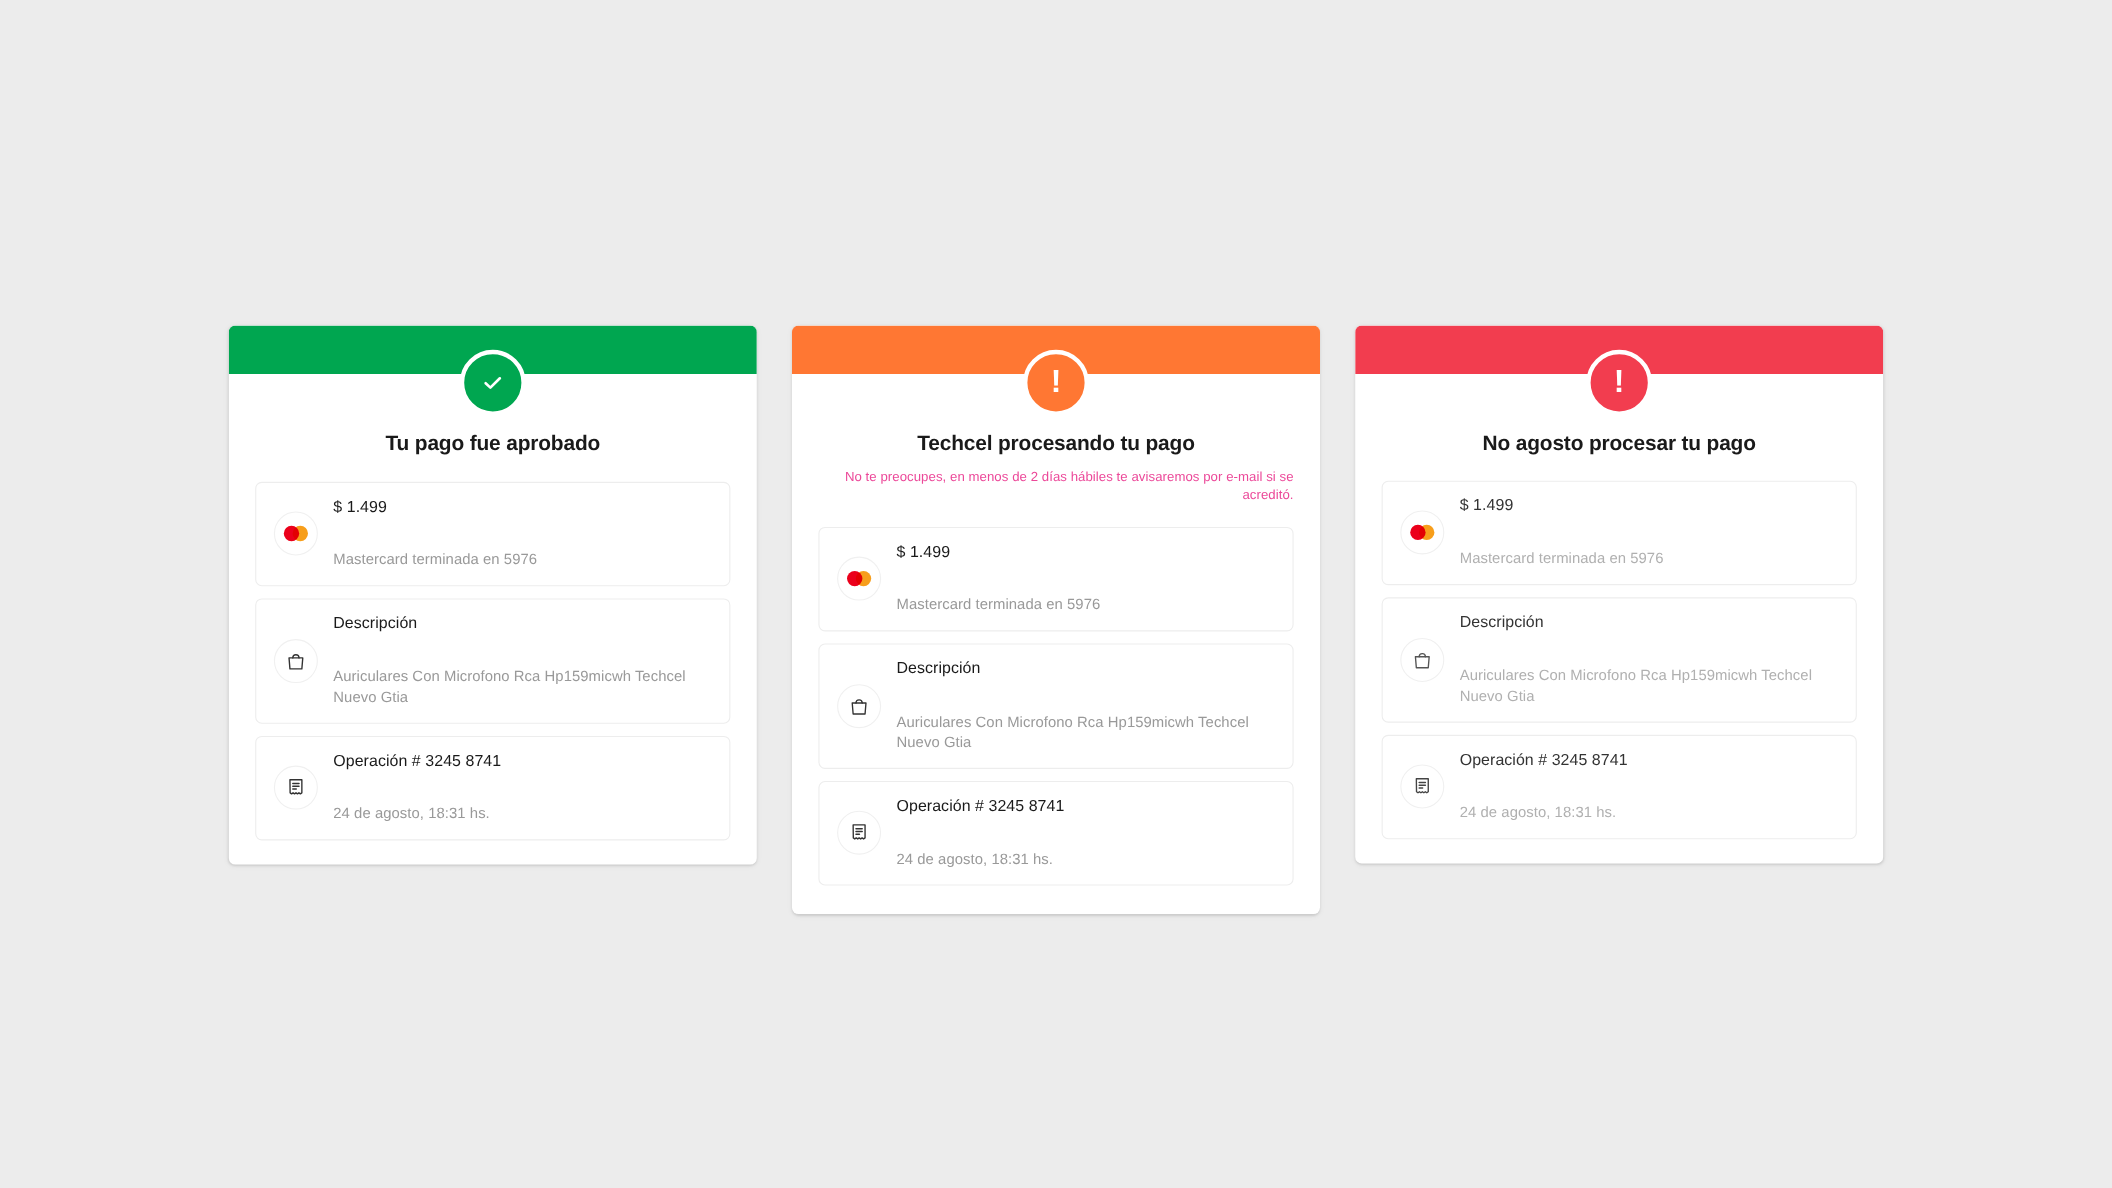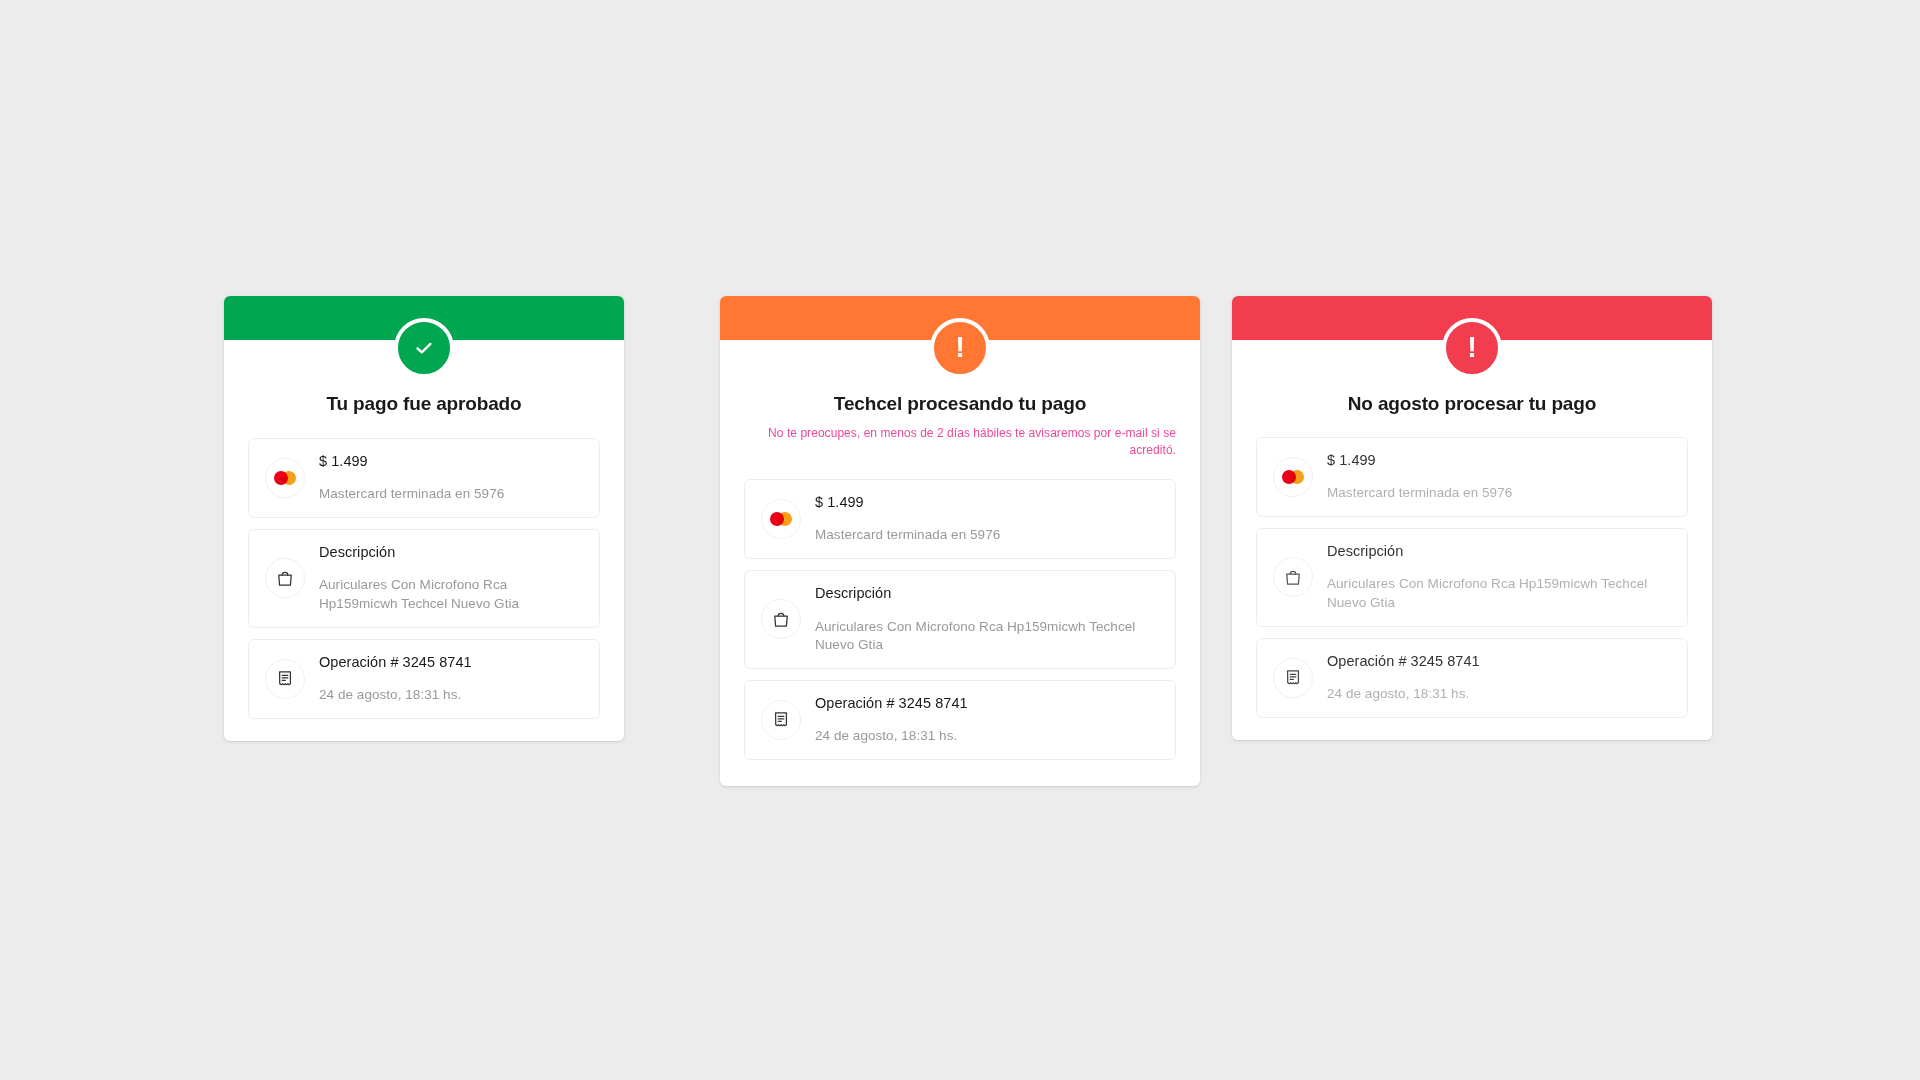--- a/index.html
+++ b/index.html
@@ -21,21 +21,21 @@
   }
 
   
   .card {
     position: absolute;
     background: #ffffff;
     border-radius: 6px;
     box-shadow: 0 1px 2px rgba(0,0,0,0.10), 0 1px 6px rgba(0,0,0,0.05);
     overflow: hidden;
   }
-  .card-approved  { left: 224px; top: 296px;  width: 400px; }
+  .card-approved  { left: 208px; top: 296px;  width: 480px; }
   .card-pending   { left: 720px; top: 296px;  width: 480px; }
   .card-rejected  { left: 1232px; top: 296px; width: 480px; }
 
   
   .band {
     height: 44px;
     width: 100%;
     position: relative;
   }
   .band-approved { background: #00a650; }
@@ -127,34 +127,35 @@
     display: flex;
     align-items: center;
     justify-content: center;
     margin-right: 14px;
   }
   .row-text {
     display: flex;
     flex-direction: column;
     justify-content: center;
     min-width: 0;
+    gap: 28px;
   }
   .row-primary {
     font-size: 14.5px;
     color: #1a1a1a;
     font-weight: 400;
     line-height: 1.35;
     letter-spacing: 0.05px;
   }
   .row-secondary {
     font-size: 13.5px;
     color: #999999;
     font-weight: 400;
     line-height: 1.38;
-    margin-top: 14px;
+    margin-top: 1px;
     letter-spacing: 0.05px;
   }
   
   .dim .row-primary   { color: #333333; }
   .dim .row-secondary { color: #b0b0b0; }
 
   
   .mc { position: relative; width: 22px; height: 14px; }
   .mc i {
     position: absolute;

